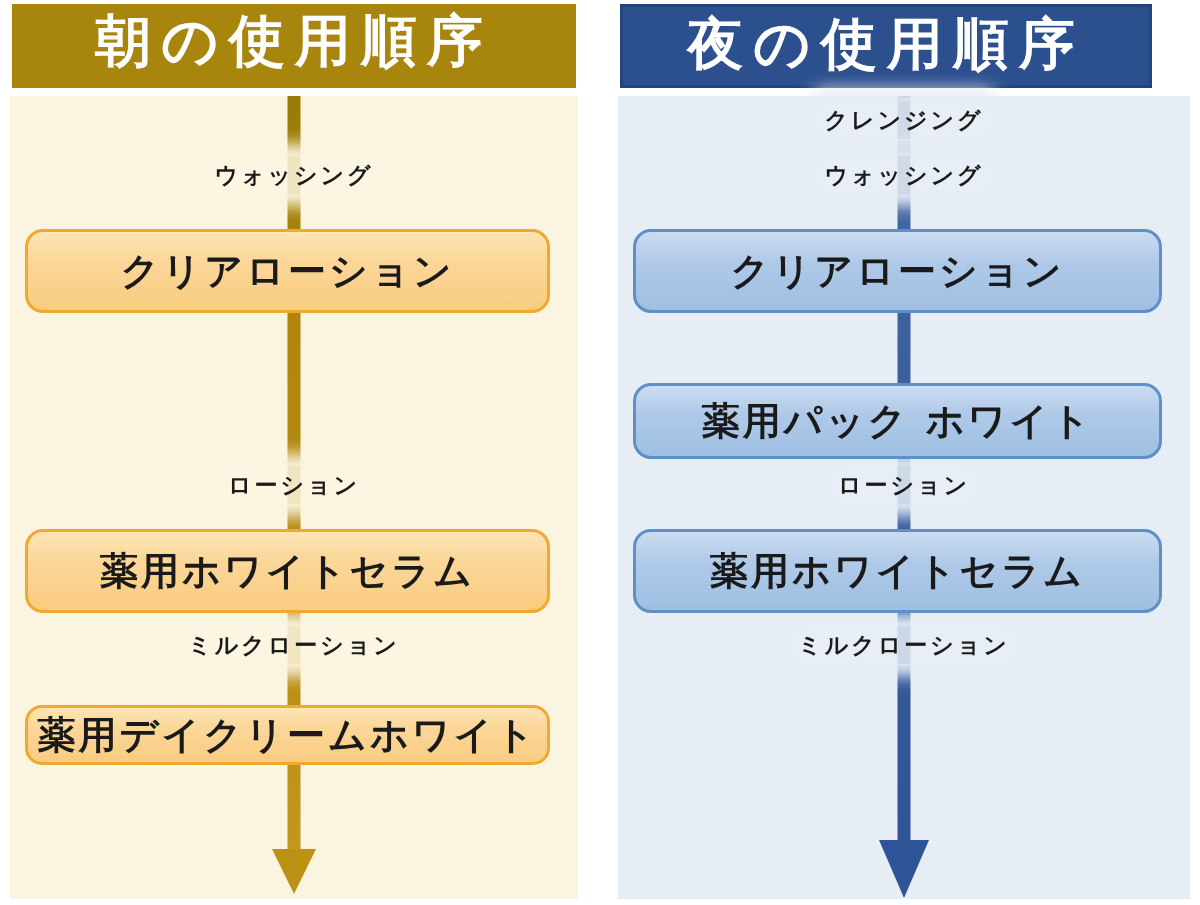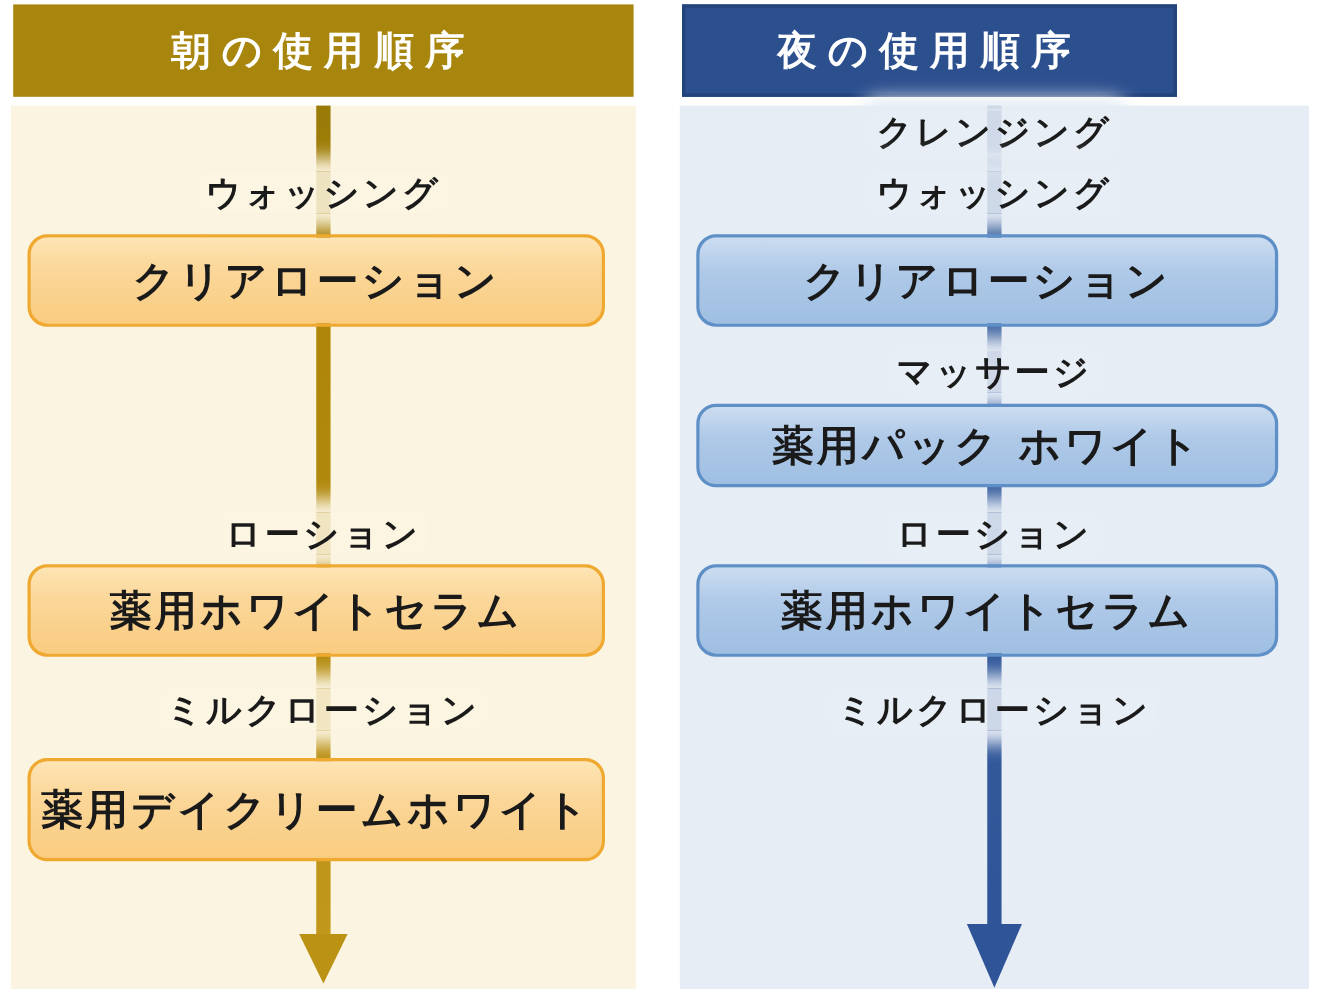--- a/index.html
+++ b/index.html
@@ -2,26 +2,26 @@
 <html><head>
 <meta charset="utf-8">
 <style>
   html,body { margin:0; padding:0; background:#ffffff; }
   .stage {
     position:relative; width:1200px; height:905px; background:#ffffff;
     font-family:"DejaVu Sans","Liberation Sans",sans-serif; overflow:hidden;
   }
   .panel-header {
     position:absolute; top:4px; height:84px;
-    display:flex; align-items:center; justify-content:center;
-    color:#ffffff; font-weight:bold; font-size:36px; letter-spacing:10px;
+    display:flex; justify-content:center;
+    color:#ffffff; font-weight:bold; font-size:56px; letter-spacing:10px;
     text-align:center; box-sizing:border-box;
   }
   .hdr-morning { left:12px; width:564px; background:#A8860D; }
-  .hdr-night   { left:620px; width:450px; background:#2C4F8E; border:3px solid #23437C; }
+  .hdr-night   { left:620px; width:532px; background:#2C4F8E; border:3px solid #23437C; }
   .panel-body {
     position:absolute; top:96px; height:803px; box-sizing:border-box;
   }
   .body-morning { left:10px;  width:568px; background:#FBF4E0; }
   .body-night   { left:618px; width:572px; background:#E7EDF5; }
 
   .flow-line {
     position:absolute; left:50%; transform:translateX(-50%); top:0; z-index:1;
   }
   .line-morning { width:13px; height:762px;
@@ -33,50 +33,51 @@
     position:absolute; left:50%; transform:translateX(-50%);
     width:0; height:0; z-index:1;
   }
   .head-morning { top:753px; border-left:22px solid transparent;
     border-right:22px solid transparent; border-top:45px solid #BC9214; }
   .head-night { top:744px; border-left:25px solid transparent;
     border-right:25px solid transparent; border-top:58px solid #2F5598; }
 
   .step-label {
     position:absolute; left:0; right:0; text-align:center; z-index:2;
-    font-size:32px; font-weight:bold; color:#1A1A1A; letter-spacing:3px;
+    font-size:23px; font-weight:bold; color:#1A1A1A; letter-spacing:3px;
     line-height:38px;
   }
   .step-label > span { display:inline-block; padding:0 6px; border-radius:10px; }
   .body-morning .step-label > span { background:rgba(251,244,224,0.85); box-shadow:0 0 16px 12px #FBF4E0; }
   .body-night   .step-label > span { background:rgba(231,237,245,0.85); box-shadow:0 0 16px 12px #E7EDF5; }
 
   .step-box {
     position:absolute; left:15px; right:28px; height:84px; z-index:3;
     display:flex; align-items:center; justify-content:center;
     border-radius:18px; box-sizing:border-box;
     font-size:38px; font-weight:bold; color:#1A1A1A; letter-spacing:3px;
     white-space:nowrap;
+    margin-top:16px;
   }
   .box-morning {
     background:linear-gradient(180deg,#FDE5B4 0%,#FBD79A 35%,#F9CC80 100%);
     border:3px solid #F0A930;
   }
   .box-night {
     background:linear-gradient(180deg,#CBDCF0 0%,#AFC9E8 40%,#9FBFE2 100%);
     border:3px solid #5E8FC7;
   }
 
   
   .m-lbl-washing { top:60px; }
   .m-box-clear   { top:117px; }
   .m-lbl-lotion  { top:370px; }
   .m-box-serum   { top:417px; }
   .m-lbl-milk    { top:530px; }
-  .m-box-daycream{ top:593px; height:94px; }
+  .m-box-daycream{ top:593px; height:60px;border-radius:17px; }
   .m-lbl-makeup  { top:718px; }
 
   .n-lbl-cleansing { top:5px; }
   .n-lbl-washing   { top:60px; }
   .n-box-clear     { top:117px; }
   .n-lbl-massage   { top:223px; }
   .n-box-pack      { top:271px; height:76px; }
   .n-lbl-lotion    { top:370px; }
   .n-box-serum     { top:417px; }
   .n-lbl-milk      { top:530px; }
@@ -115,23 +116,20 @@
     <div class="flow-line line-night"></div>
     <div class="arrow-head head-night"></div>
 
     <div class="step-label n-lbl-cleansing">
       <span>クレンジング</span>
     </div>
     <div class="step-label n-lbl-washing">
       <span>ウォッシング</span>
     </div>
     <div class="step-box box-night n-box-clear">クリアローション</div>
-    <div class="step-label n-lbl-massage">
-      <span>マッサージ</span>
-    </div>
     <div class="step-box box-night n-box-pack">薬用パック ホワイト</div>
     <div class="step-label n-lbl-lotion">
       <span>ローション</span>
     </div>
     <div class="step-box box-night n-box-serum">薬用ホワイトセラム</div>
     <div class="step-label n-lbl-milk">
       <span>ミルクローション</span>
     </div>
   </section>
 

